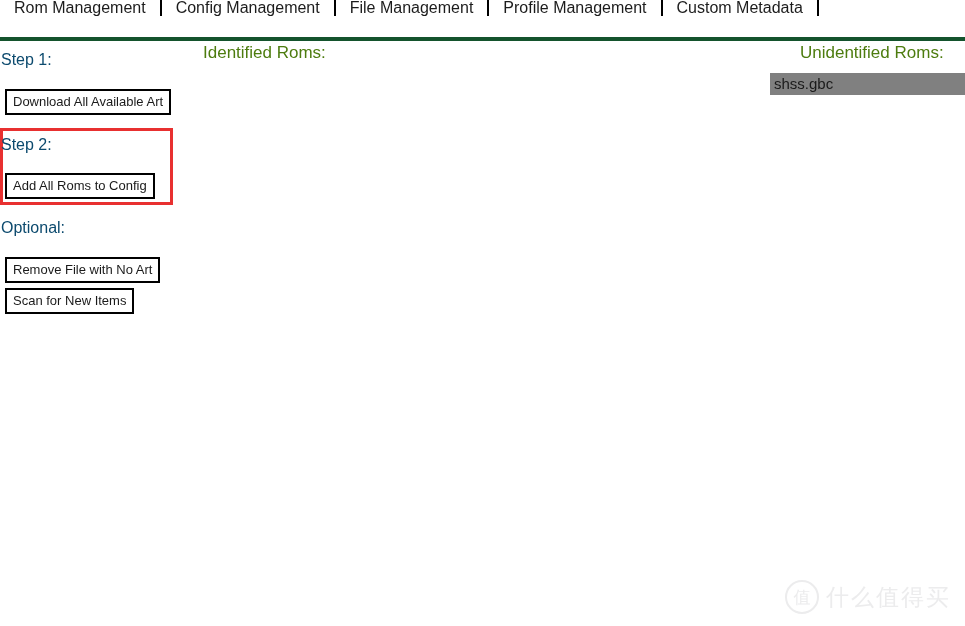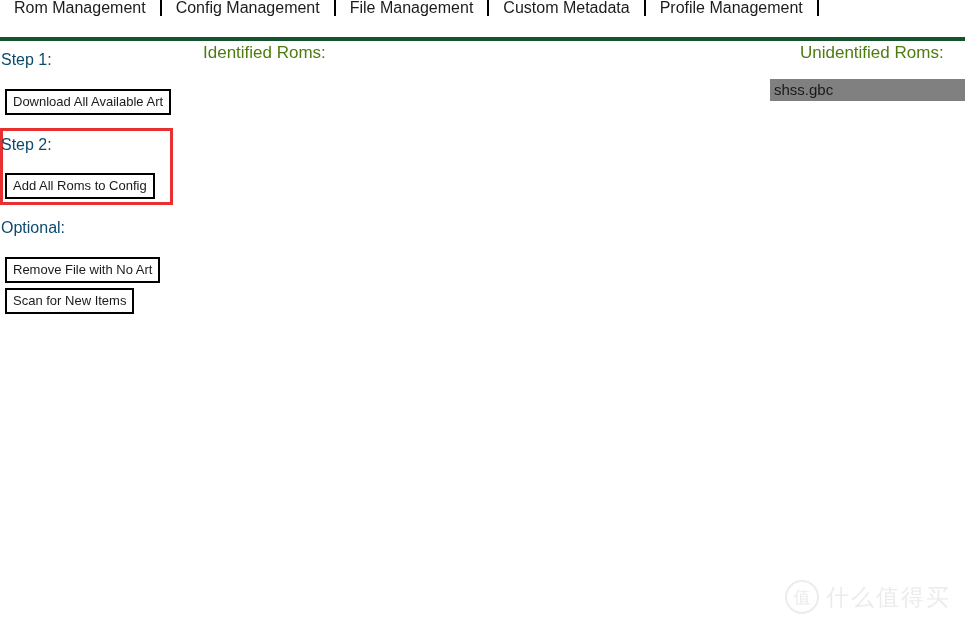--- a/index.html
+++ b/index.html
@@ -128,21 +128,21 @@
   #unidentified-col {
     position: absolute;
     left: 760px;
     top: 0;
     width: 205px;
   }
   #unidentified-heading { position: absolute; left: 12px; top: 3px; margin-left: 28px; }
   #unidentified-list {
     position: absolute;
     left: 10px;
-    top: 38px;
+    top: 32px;
     width: 195px;
   }
   .rom-row {
     height: 22px;
     line-height: 22px;
     font-size: 15px;
     padding-left: 4px;
     box-sizing: border-box;
     color: #1a1a1a;
     white-space: nowrap;
@@ -194,24 +194,24 @@
   <div class="tab">
     <span>Rom Management</span>
   </div>
   <div class="tab">
     <span>Config Management</span>
   </div>
   <div class="tab">
     <span>File Management</span>
   </div>
   <div class="tab">
+    <span>Profile Management</span>
+  </div>
+  <div class="tab">
     <span>Custom Metadata</span>
-  </div>
-  <div class="tab">
-    <span>Profile Management</span>
   </div>
   <div class="tab-filler"></div>
 </div>
 
 <div id="content">
 
   <div id="left-panel">
 
     <div class="step-label" id="step1-label">Step 1:</div>
 

